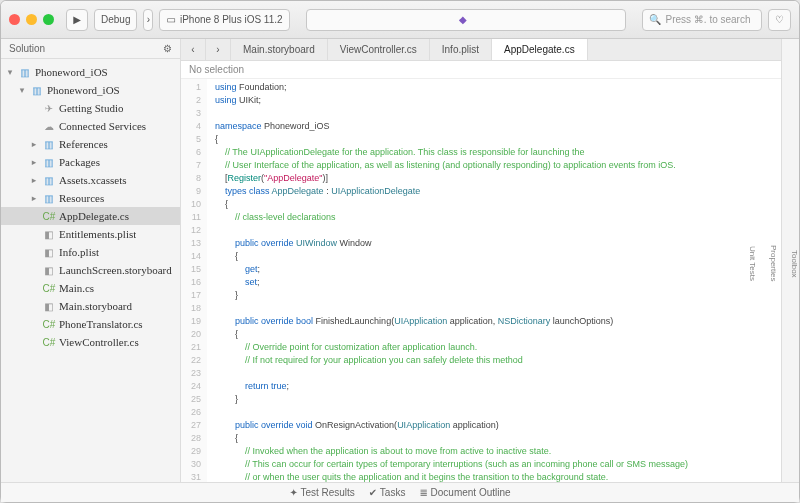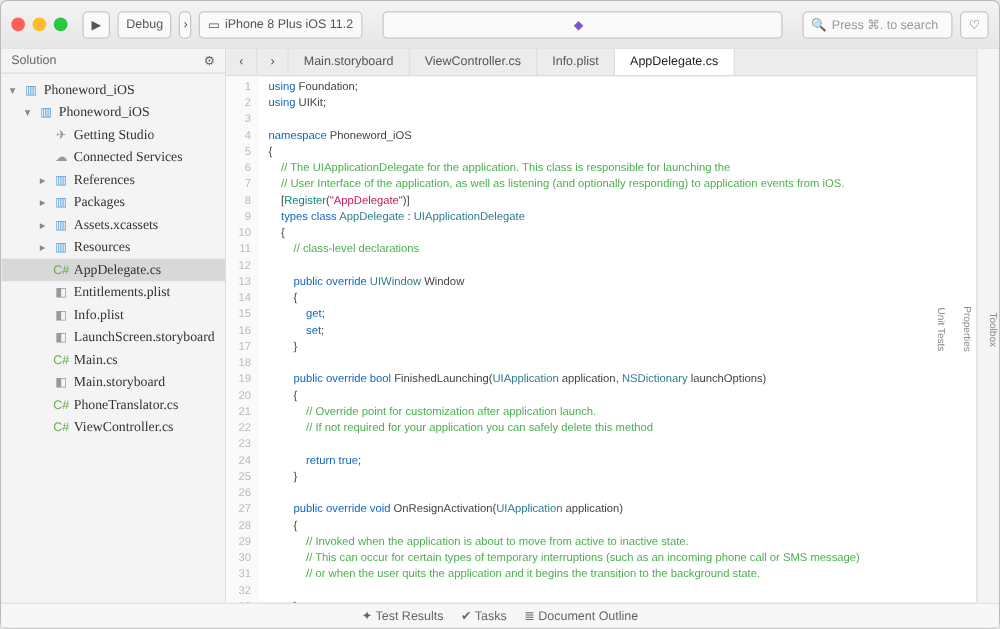--- a/index.html
+++ b/index.html
@@ -178,20 +178,23 @@
           <div class="tab">
             <span>ViewController.cs</span>
           </div>
           <div class="tab">
             <span>Info.plist</span>
           </div>
           <div class="tab active">
             <span>AppDelegate.cs</span>
           </div>
         </div>
+      <div class="crumb">
+        <span>No selection</span>
+      </div>
       <div class="code">
         <div class="gutter" id="gutter">1<br>2<br>3<br>4<br>5<br>6<br>7<br>8<br>9<br>10<br>11<br>12<br>13<br>14<br>15<br>16<br>17<br>18<br>19<br>20<br>21<br>22<br>23<br>24<br>25<br>26<br>27<br>28<br>29<br>30<br>31<br>32<br>33<br>34<br>35<br>36<br>37<br>38<br>39<br>40<br>41<br>42<br>43<br>44<br>45<br>46<br>47<br>48<br>49<br>50</div>
         <div class="src" id="src"><span class="kw">using</span> Foundation;
 <span class="kw">using</span> UIKit;
 &nbsp;
 <span class="kw">namespace</span> Phoneword_iOS
 {
     <span class="cm">// The UIApplicationDelegate for the application. This class is responsible for launching the</span>
     <span class="cm">// User Interface of the application, as well as listening (and optionally responding) to application events from iOS.</span>
     [<span class="at">Register</span>(<span class="st">"AppDelegate"</span>)]

